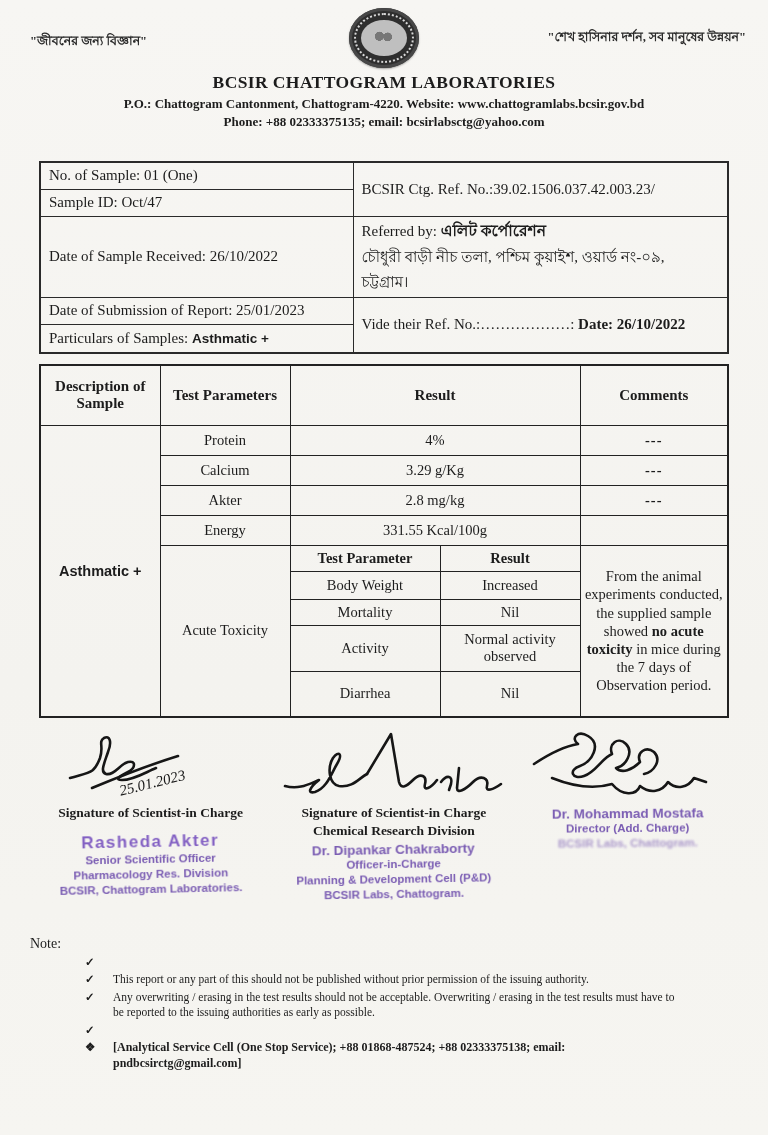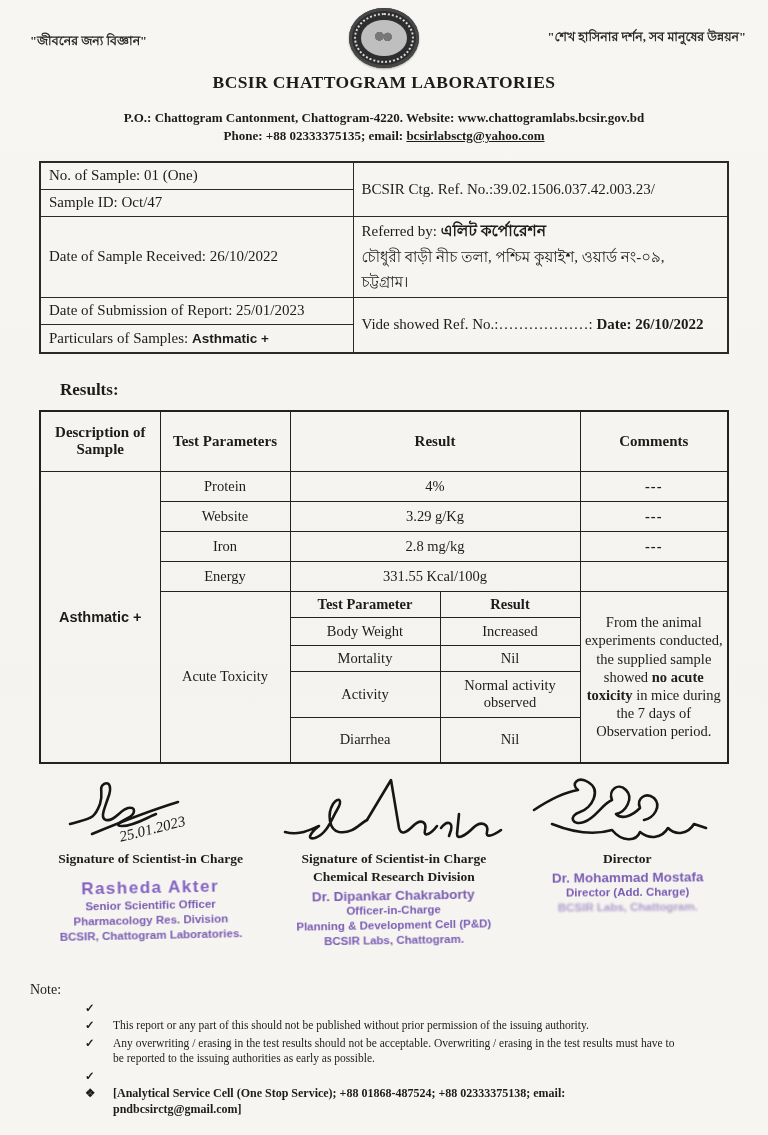--- a/index.html
+++ b/index.html
@@ -18,23 +18,23 @@
     width:70px; height:60px; border-radius:50%; background:#2e2e2e;
     box-shadow: inset 0 0 0 3px #474747, 0 1px 2px rgba(0,0,0,.35); }
   .seal::before{ content:""; position:absolute; inset:5px; border-radius:50%; border:2px dotted #d8d8d8; }
   .seal::after{ content:""; position:absolute; inset:12px; border-radius:50%;
     background: radial-gradient(circle at 40% 45%, #777 0 13%, rgba(0,0,0,0) 14%),
                 radial-gradient(circle at 58% 47%, #777 0 13%, rgba(0,0,0,0) 14%),
                 #bfbfbf; }
   .org-stack{ position:absolute; top:72px; left:0; right:0; text-align:center; }
   .org-name{ font-size:17.5px; font-weight:bold; letter-spacing:.4px; }
   .org-council{ font-size:14px; font-weight:bold; margin-top:3px; }
-  .org-addr{ font-size:13px; font-weight:bold; margin-top:17px; }
+  .org-addr{ font-size:13px; font-weight:bold; margin-top:3px; }
   .org-phone{ font-size:13px; font-weight:600; margin-top:2px; }
-  .org-phone .email{ text-decoration:underline; }
+  .org-phone .email{ }
   
   .title{ text-align:center; font-size:19px; font-weight:bold; letter-spacing:1px; margin-top:16px; }
   
   table{ border-collapse:collapse; }
   .info-table{ width:688px; margin:13px auto 0 auto; border:2px solid #2a2a2a; table-layout:fixed; }
   .info-table td{ border:1.6px solid #2a2a2a; font-size:15px; padding:2px 8px; vertical-align:middle; }
   .info-table col.c1{ width:313px; } .info-table col.c2{ width:375px; }
   .r-h27{ height:27px;padding-left:14px; } .r-h64{ height:64px; } .r-h29{ height:29px; }
   .bn-bold{ font-weight:bold; font-size:15.5px; }
   .sans-val{ font-family:"Liberation Sans", sans-serif; font-size:13.5px; font-weight:600; }
@@ -114,32 +114,31 @@
       <td>Date of Sample Received: 26/10/2022</td>
       <td>
         <span>Referred by: </span><span class="bn-bold">এলিট কর্পোরেশন</span><br>
         <span>চৌধুরী বাড়ী নীচ তলা, পশ্চিম কুয়াইশ, ওয়ার্ড নং-০৯,</span><br>
         <span>চট্টগ্রাম।</span>
       </td>
     </tr>
     <tr class="r-h27">
       <td>Date of Submission of Report: 25/01/2023</td>
       <td rowspan="2">
-        <span>Vide showed Ref. No.:………………: </span><span class="semib">Date: 26/10/2022</span>
+        <span>Vide their Ref. No.:………………: </span><span class="semib">Date: 26/10/2022</span>
       </td>
     </tr>
     <tr class="r-h29">
       <td>
         <span>Particulars of Samples: </span><span class="sans-val">Asthmatic +</span>
       </td>
     </tr>
   </tbody>
     </table>
 
-  <div class="results-label">Results:</div>
 
   <table class="results-table">
     <colgroup>
         <col class="rc1">
         <col class="rc2">
         <col class="rc3">
         <col class="rc4">
         <col class="rc5">
       </colgroup>
     <tbody>
@@ -149,26 +148,26 @@
       <th colspan="2">Result</th>
       <th>Comments</th>
     </tr>
     <tr class="prow">
       <td rowspan="9" class="desc-cell">Asthmatic +</td>
       <td>Protein</td>
       <td colspan="2">4%</td>
       <td class="dashes">---</td>
     </tr>
     <tr class="prow">
-      <td>Website</td>
+      <td>Calcium</td>
       <td colspan="2">3.29 g/Kg</td>
       <td class="dashes">---</td>
     </tr>
     <tr class="prow">
-      <td>Iron</td>
+      <td>Akter</td>
       <td colspan="2">2.8 mg/kg</td>
       <td class="dashes">---</td>
     </tr>
     <tr class="prow">
       <td>Energy</td>
       <td colspan="2">331.55 Kcal/100g</td>
       <td></td>
     </tr>
     <tr class="srow-h">
       <td rowspan="5">Acute Toxicity</td>
@@ -229,21 +228,20 @@
         <div class="s-line">Planning &amp; Development Cell (P&amp;D)</div>
         <div class="s-line">BCSIR Labs, Chattogram.</div>
       </div>
     </div>
 
     <div class="sig-col c-right">
       <svg class="scribble" width="210" height="78" viewBox="0 0 210 78">
         <path class="sig-ink" d="M12 38 C 30 26, 44 20, 56 18 C 48 12, 56 4, 66 10 C 80 18, 70 36, 58 40 C 46 44, 50 54, 62 50 C 74 46, 80 32, 90 28 C 86 18, 96 10, 104 18 C 112 26, 104 40, 94 42 C 100 48, 110 44, 118 36 C 114 26, 124 20, 132 26 C 140 34, 132 46, 122 48"></path>
         <path class="sig-ink" d="M 30 52 C 50 60, 70 64, 90 58 C 100 70, 114 70, 118 60 C 128 68, 140 66, 146 56 C 154 64, 166 62, 172 52 L 184 56"></path>
       </svg>
-      <div class="sig-cap">Director</div>
       <div class="stamp stamp-right">
         <div class="s-name">Dr. Mohammad Mostafa</div>
         <div class="s-line">Director (Add. Charge)</div>
         <div class="s-line blurry">BCSIR Labs, Chattogram.</div>
       </div>
     </div>
 
   </div>
 
   <div class="notes">

